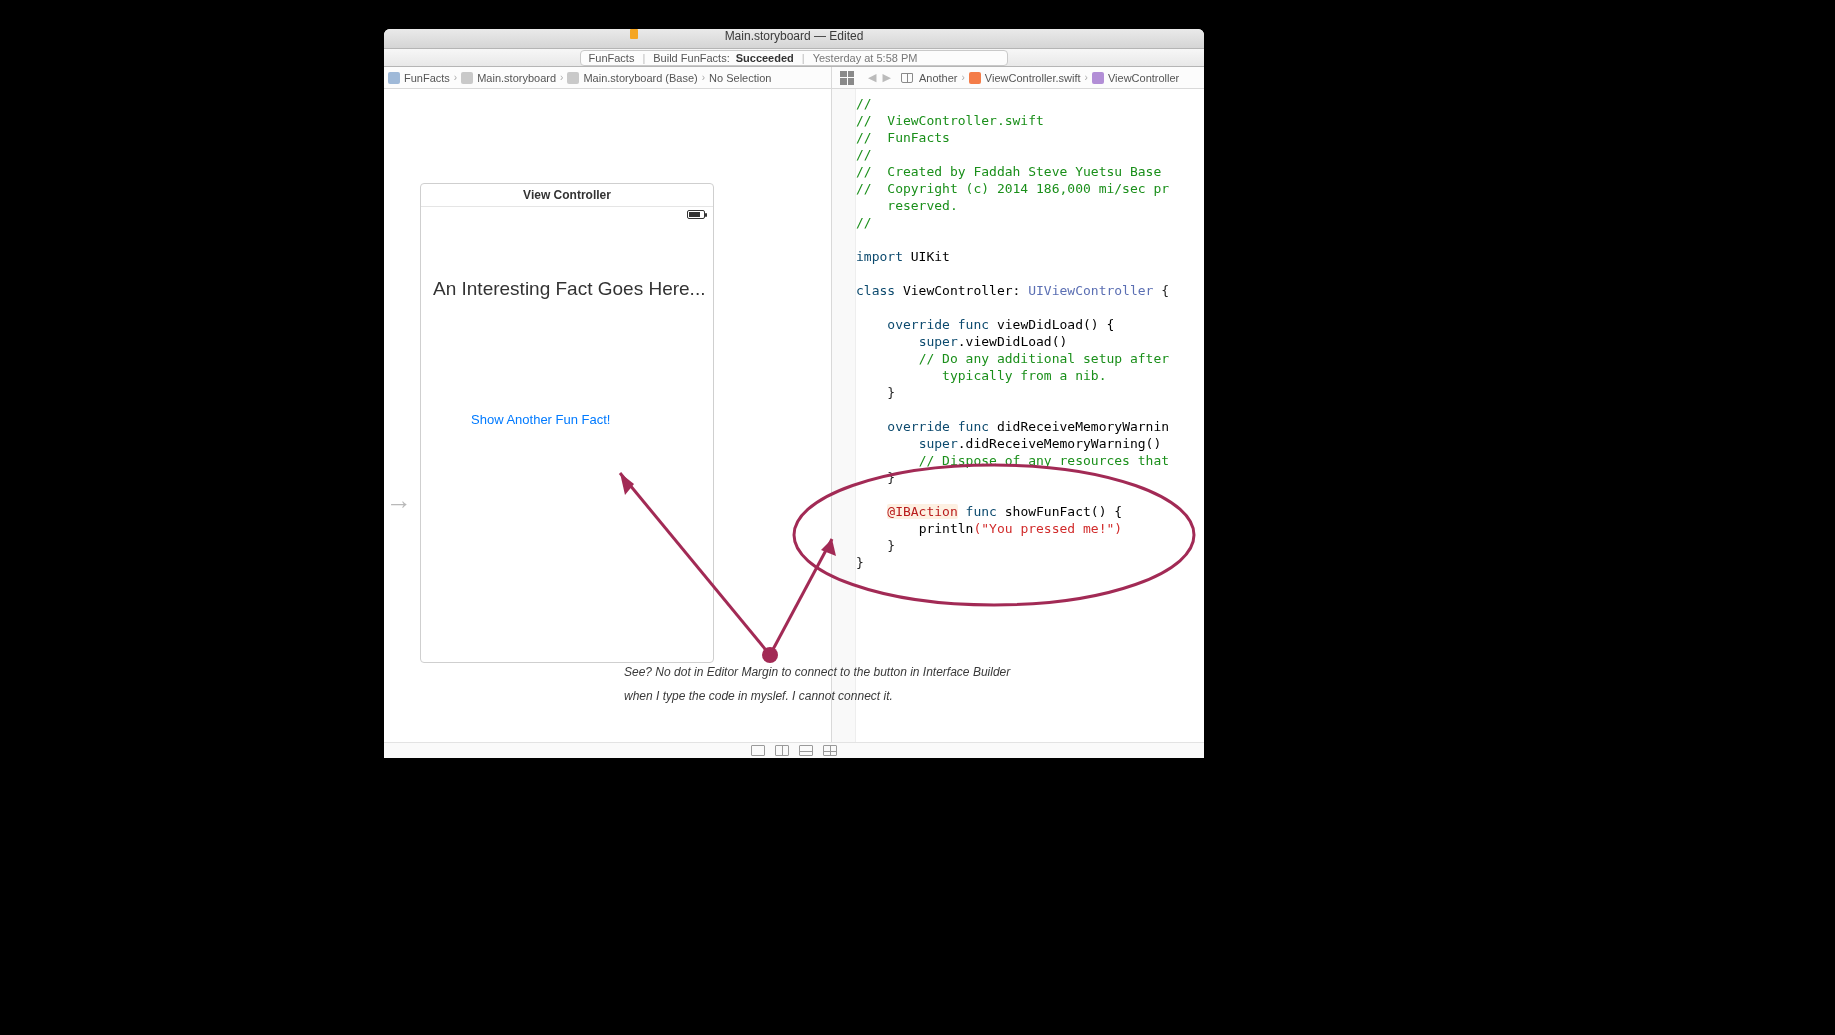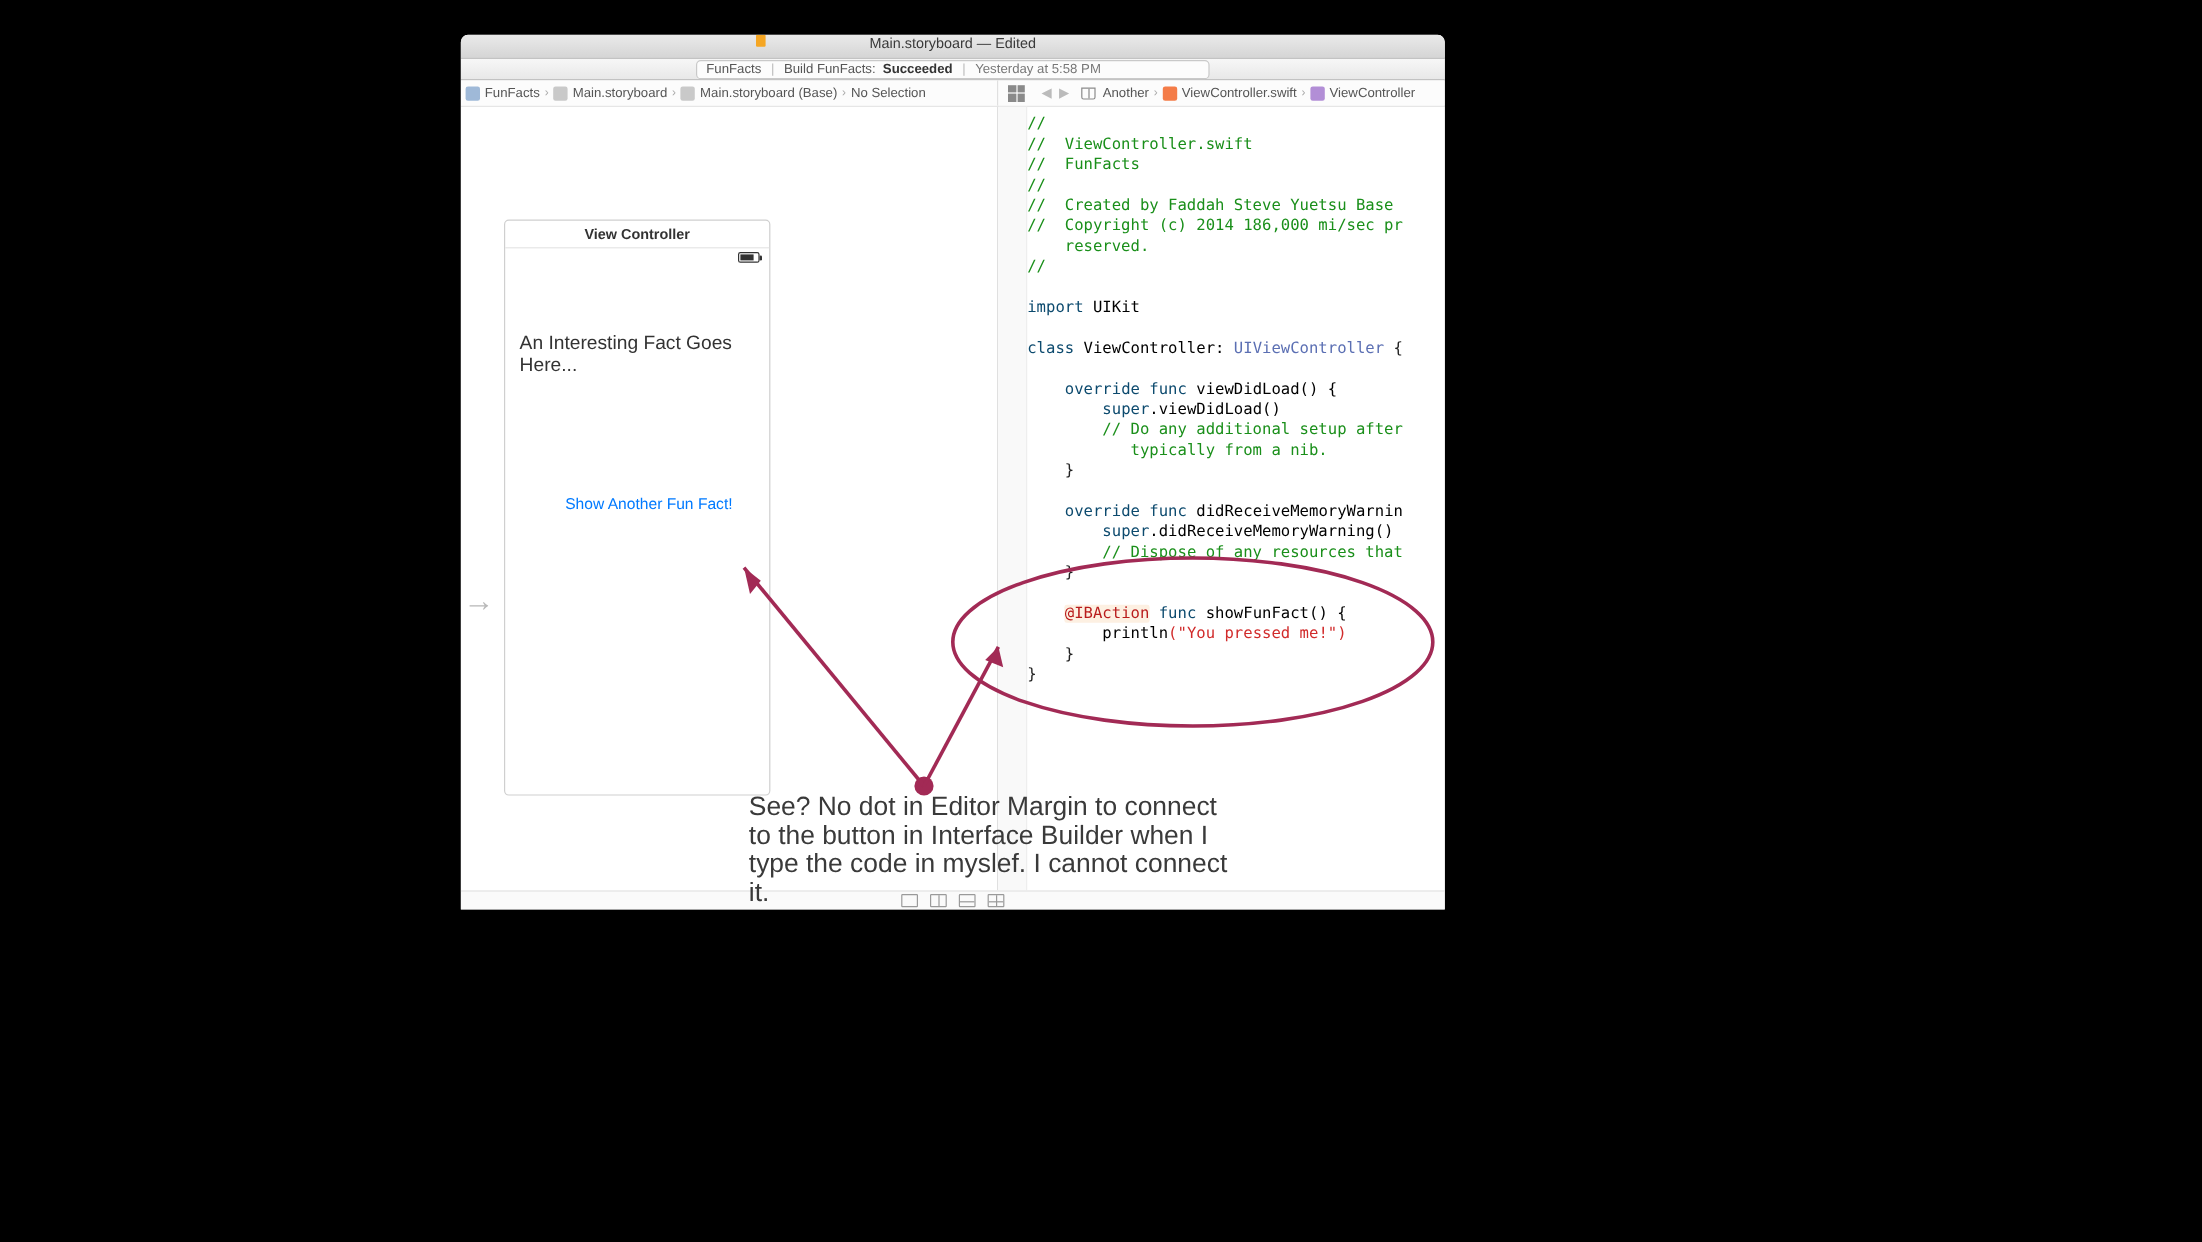--- a/index.html
+++ b/index.html
@@ -173,21 +173,21 @@
       position: absolute;
       left: 2px;
       top: 396px;
       color: #b9b9b9;
       font-size: 26px;
     }
     .device {
       position: absolute;
       left: 36px;
       top: 94px;
-      width: 222px;
+      width: 294px;
       height: 480px;
       border: 1px solid #cfcfcf;
       border-radius: 4px;
       background: #fff;
     }
     .device-title {
       text-align: center;
       font-size: 12px;
       font-weight: 600;
       color: #333;
@@ -218,21 +218,21 @@
       content: "";
       position: absolute;
       left: 1px; top: 1px; bottom: 1px;
       width: 70%;
       background: #333;
     }
     .fact-label {
       position: absolute;
       top: 94px;
       left: 12px;
-      font-size: 16px;
+      font-size: 19px;
       color: #333;
     }
     .show-button {
       position: absolute;
       top: 228px;
       left: 50px;
       font-size: 13px;
       color: #007aff;
     }
     .bottom-icon-row {
@@ -262,24 +262,25 @@
       top: 29px;
       width: 820px;
       height: 729px;
       pointer-events: none;
     }
     .annotation-text {
       position: absolute;
       left: 624px;
       top: 660px;
       width: 400px;
-      font-size: 22px;
+      font-size: 12px;
       color: #3a3a3a;
       line-height: 24px;
       font-family: "Gill Sans", "Segoe UI", -apple-system, sans-serif;
+      font-style: italic;
     }
   </style>
 </head>
 <body>
 
 <div class="window">
 
   <div class="titlebar">
     <span class="file-badge"></span>
     <span>Main.storyboard — Edited</span>

